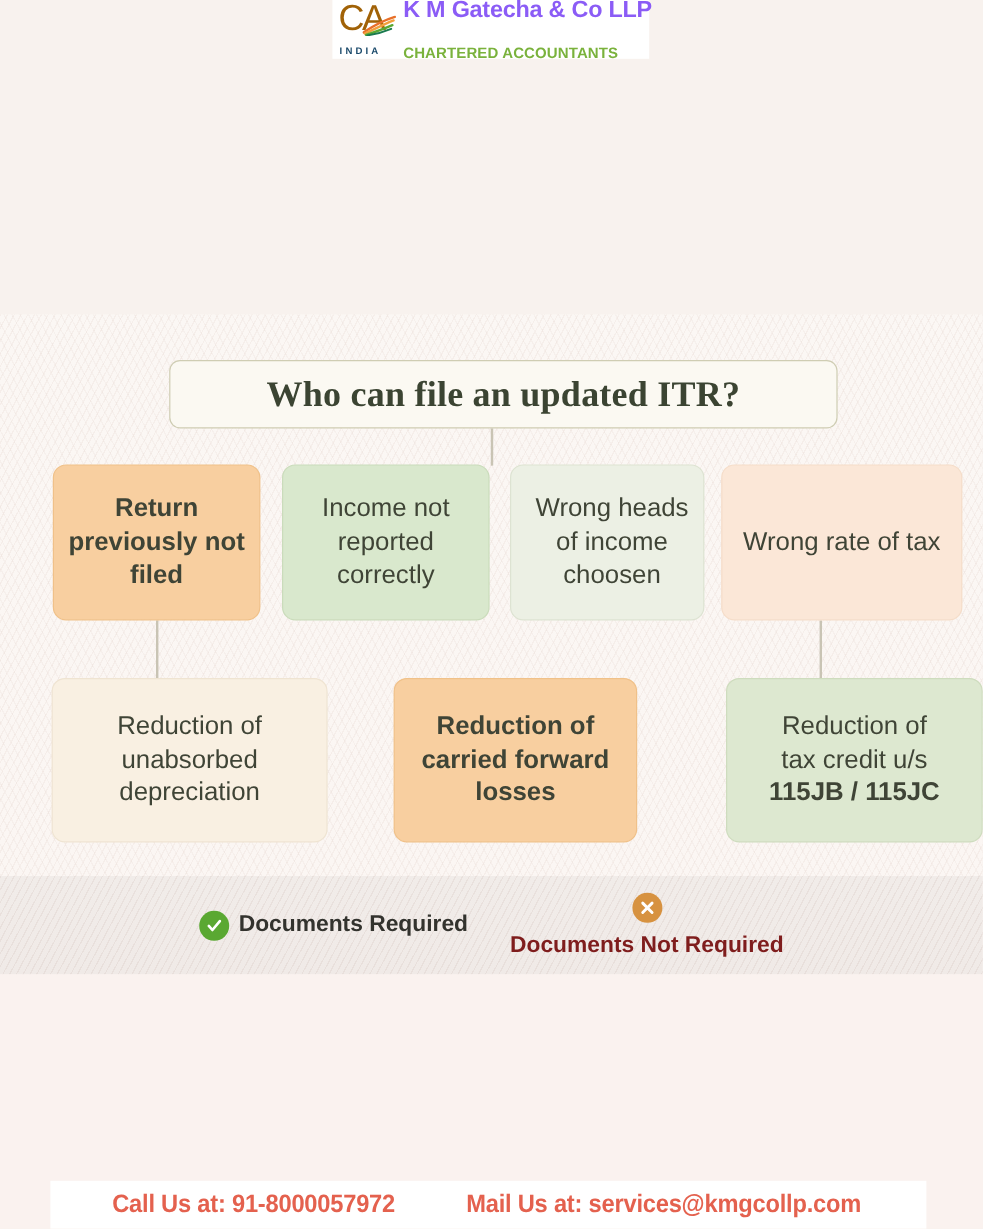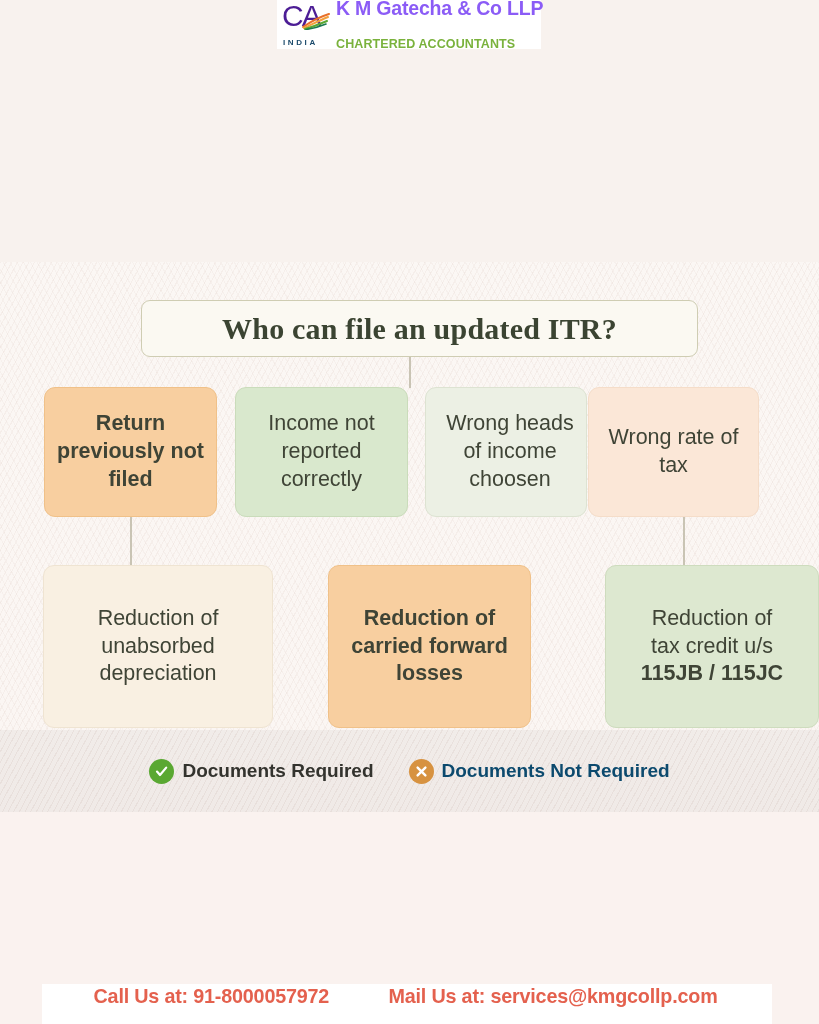--- a/index.html
+++ b/index.html
@@ -73,21 +73,21 @@
     width: 50px; height: 46px;
     position: relative;
     flex: none;
   }
   .logo-ca {
     position: absolute;
     left: 1px; top: -1px;
     font-family: "Liberation Sans", sans-serif;
     font-size: 30px;
     font-weight: 400;
-    color: #4c1d95;
+    color: #a16207;
     letter-spacing: -2px;
     line-height: 30px;
   }
   .logo-swoosh {
     position: absolute;
     left: 21px; top: 11px;
     width: 28px; height: 17px;
   }
   .logo-india {
     position: absolute;
@@ -157,26 +157,26 @@
     text-align: center;
     padding: 6px 8px;
     font-family: "Liberation Sans", sans-serif;
     font-size: 21.5px;
     line-height: 1.30;
     color: #3f4436;
   }
   .fbox.bold { font-weight: bold; }
 
   .row1 { top: 387px; height: 130px; }
-  .row2 { top: 565px; height: 163px; }
+  .row2 { top: 565px; height: 137px; }
 
   .b1 { left: 44px;  width: 173px; }
   .b2 { left: 235px; width: 173px; }
   .b3 { left: 425px; width: 162px; padding-left: 16px; }
-  .b4 { left: 588px; width: 171px; }
+  .b4 { left: 601px; width: 201px; }
 
   .c1 { left: 43px;  width: 230px; }
   .c2 { left: 328px; width: 203px; }
   .c3 { left: 561px; width: 214px; margin-left: 44px; }
 
   
   .tint-orange      { background: #f8cfa0; border: 1px solid #f0c189; }
   .tint-green       { background: #d9e8cd; border: 1px solid #cadcbb; }
   .tint-green-pale  { background: #ecf0e4; border: 1px solid #dde3d2; }
   .tint-peach-pale  { background: #fbe7d7; border: 1px solid #f5ddc9; }
@@ -197,40 +197,40 @@
   }
   .legend-item {
     display: flex;
     align-items: center;
     gap: 8px;
     font-size: 19px;
     font-weight: bold;
     font-family: "Liberation Sans", sans-serif;
   }
   .legend-item.req  { color: #33332e; }
-  .legend-item.notreq { color: #0c4a6e; }
+  .legend-item.notreq { color: #7f1d1d; flex-direction: column; }
   .badge {
     width: 25px; height: 25px;
     border-radius: 50%;
     display: flex;
     align-items: center;
     justify-content: center;
     flex: none;
   }
   .badge.green  { background: #5aa832; }
   .badge.orange { background: #d79240; }
 
   
   .footer-bar {
     position: absolute;
     left: 42px; top: 984px;
     width: 730px; height: 40px;
     background: #ffffff;
     display: flex;
-    align-items: flex-start;
+    align-items: center;
     justify-content: center;
     gap: 42px;
   }
   .footer-text {
     font-family: "Liberation Sans", sans-serif;
     font-weight: bold;
     font-size: 21px;
     color: #e4614e;
     letter-spacing: -0.2px;
     transform: scaleX(0.94);

